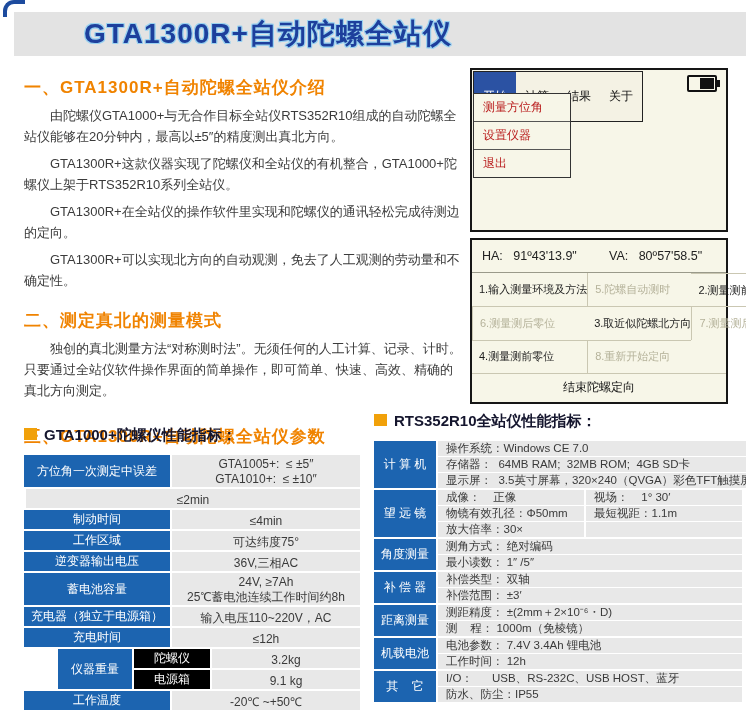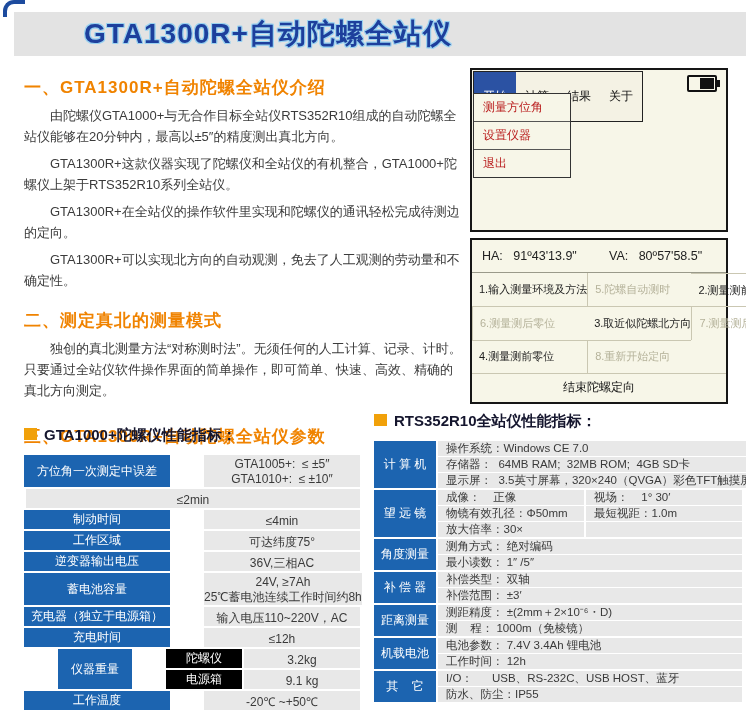--- a/index.html
+++ b/index.html
@@ -47,21 +47,21 @@
   .step.bt{border-top:1px solid #cac7b2;}
   .finish{height:28px;line-height:27px;text-align:center;border-top:1px solid #cac7b2;font-size:12px;color:#111;}
 
   
   .subhead{font-size:15px;font-weight:bold;color:#15162e;}
   .sq{display:inline-block;width:13px;height:12px;background:#f1a10a;margin-right:7px;}
 
   
   .gyro-block{position:absolute;left:24px;top:426px;width:336px;}
   .gtable{margin-top:10px;}
-  .grow{display:flex;margin-top:2px;gap:32px;}
+  .grow{display:flex;margin-top:2px;}
   .grow:first-child{margin-top:0;}
   .glabel{width:146px;background:#1c64b0;color:#fff;display:flex;align-items:center;justify-content:center;
           font-size:12px;text-align:center;flex-shrink:0;}
   .gval{flex:1;margin-left:2px;background:#e8e8e8;display:flex;flex-direction:column;align-items:center;
         justify-content:flex-end;font-size:12px;color:#3a3a3a;text-align:center;white-space:pre;}
   .h19{height:19px;} .h32{height:32px;}
   .gval div{line-height:15px;}
   .wouter{width:74px;margin-left:34px;}
   .wsub{display:flex;flex-direction:column;flex:1;}
   .wsubrow{display:flex;height:19px;}
@@ -210,21 +210,21 @@
           <div class="sline">操作系统：Windows CE 7.0</div>
           <div class="sline">存储器：  64MB RAM;  32MB ROM;  4GB SD卡</div>
           <div class="sline">显示屏：  3.5英寸屏幕，320×240（QVGA）彩色TFT触摸屏</div>
         </div>
       </div>
 
       <div class="srow">
         <div class="slabel">望 远 镜</div>
         <div class="slines">
           <div class="sline sline2"><span class="sl">成像：    正像</span><span class="sr">视场：    1° 30′</span></div>
-          <div class="sline sline2"><span class="sl">物镜有效孔径：Φ50mm</span><span class="sr">最短视距：1.0m</span></div>
+          <div class="sline sline2"><span class="sl">物镜有效孔径：Φ50mm</span><span class="sr">最短视距：1.1m</span></div>
           <div class="sline sline2"><span class="sl">放大倍率：30×</span><span class="sr"></span></div>
         </div>
       </div>
 
       <div class="srow">
         <div class="slabel">角度测量</div>
         <div class="slines">
           <div class="sline">测角方式： 绝对编码</div>
           <div class="sline">最小读数： 1″ /5″</div>
         </div>

